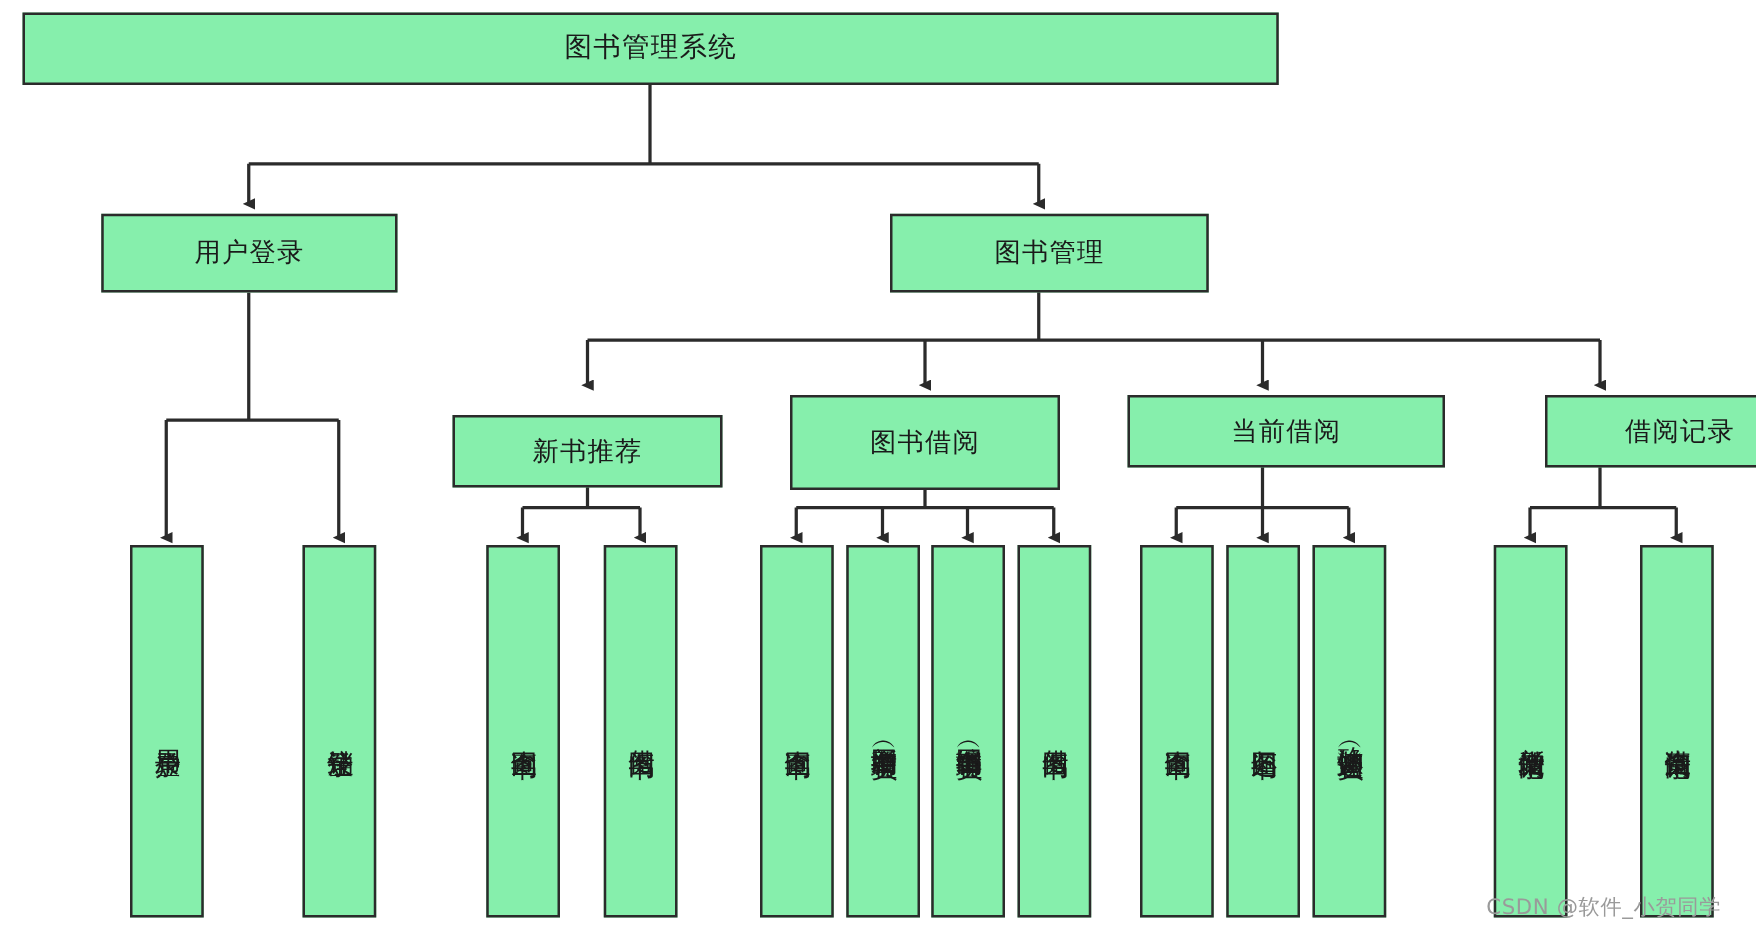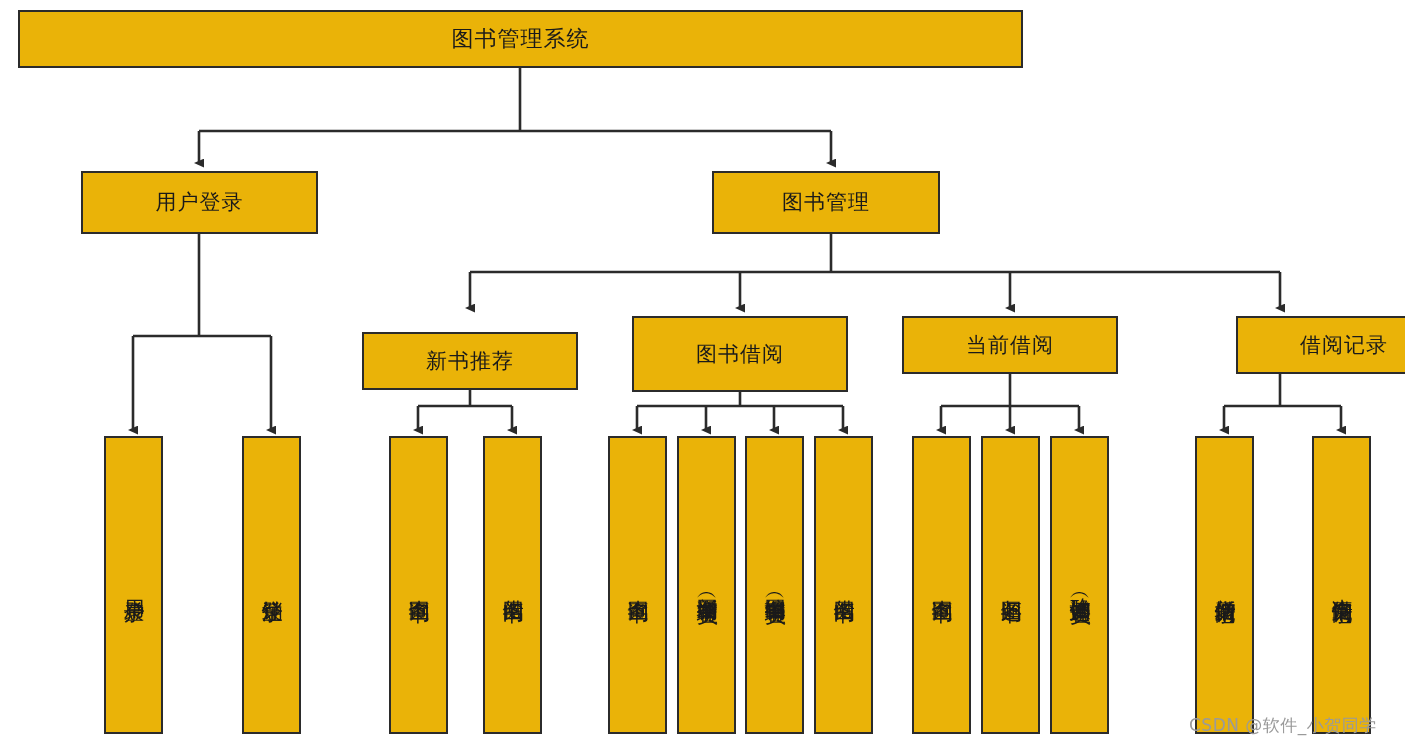--- a/index.html
+++ b/index.html
@@ -1,19 +1,19 @@
 <!DOCTYPE html>
 <html><head>
 <meta charset="utf-8">
 <style>
   html,body{margin:0;padding:0;background:#ffffff;}
   body{font-family:"DejaVu Sans","Liberation Sans",sans-serif;}
   #canvas{position:relative;width:1405px;height:747px;background:#ffffff;overflow:hidden;}
   svg.connectors{position:absolute;left:0;top:0;width:1405px;height:747px;pointer-events:none;}
-  .node{position:absolute;box-sizing:border-box;background:#eab308;border:2.5px solid #2b2b2b;
+  .node{position:absolute;box-sizing:border-box;background:#86efac;border:2.5px solid #2b2b2b;
         display:flex;align-items:center;justify-content:center;color:#1a1a1a;}
   .node.horiz{font-size:21px;line-height:1.15;letter-spacing:1px;}
   .node.vert{font-size:21px;line-height:1.32;letter-spacing:1px;
              writing-mode:vertical-rl;text-orientation:upright;
              align-items:center;justify-content:center;padding:6px 0;}
   .node.root{font-size:22px;}
   .watermark{position:absolute;left:1189px;top:714px;font-size:17px;color:#9a9a9a;
              letter-spacing:0.5px;white-space:nowrap;text-align:center;}
 </style>
 </head>
@@ -71,31 +71,31 @@
     </g>
   </svg>
 
   <div class="node horiz root" style="left:18px;top:10px;width:1005px;height:58px;">
     <span>图书管理系统</span>
   </div>
 
   <div class="node horiz" style="left:81px;top:171px;width:237px;height:63px;">
     <span>用户登录</span>
   </div>
-  <div class="node horiz" style="left:712px;top:171px;width:228px;height:63px;">
+  <div class="node horiz" style="left:712px;top:171px;width:255px;height:63px;">
     <span>图书管理</span>
   </div>
 
   <div class="node horiz" style="left:362px;top:332px;width:216px;height:58px;">
     <span>新书推荐</span>
   </div>
   <div class="node horiz" style="left:632px;top:316px;width:216px;height:76px;">
     <span>图书借阅</span>
   </div>
-  <div class="node horiz" style="left:902px;top:316px;width:216px;height:58px;">
+  <div class="node horiz" style="left:902px;top:316px;width:254px;height:58px;">
     <span>当前借阅</span>
   </div>
   <div class="node horiz" style="left:1236px;top:316px;width:216px;height:58px;">
     <span>借阅记录</span>
   </div>
 
   <div class="node vert" style="left:104px;top:436px;width:59px;height:298px;">
     <span>用户登录</span>
   </div>
   <div class="node vert" style="left:242px;top:436px;width:59px;height:298px;">

